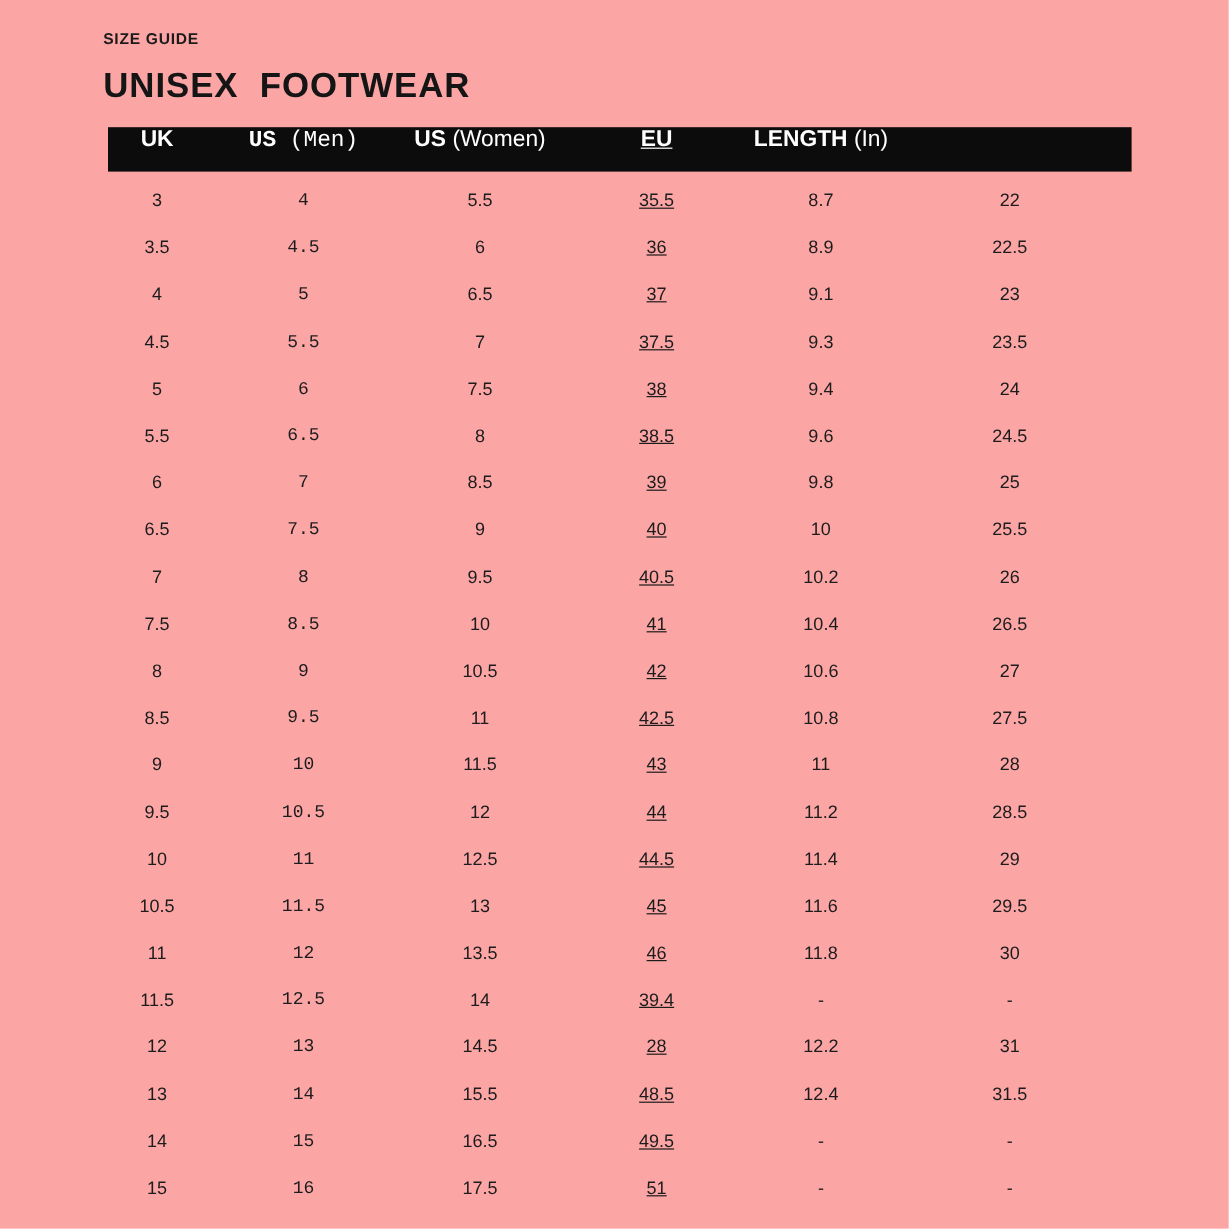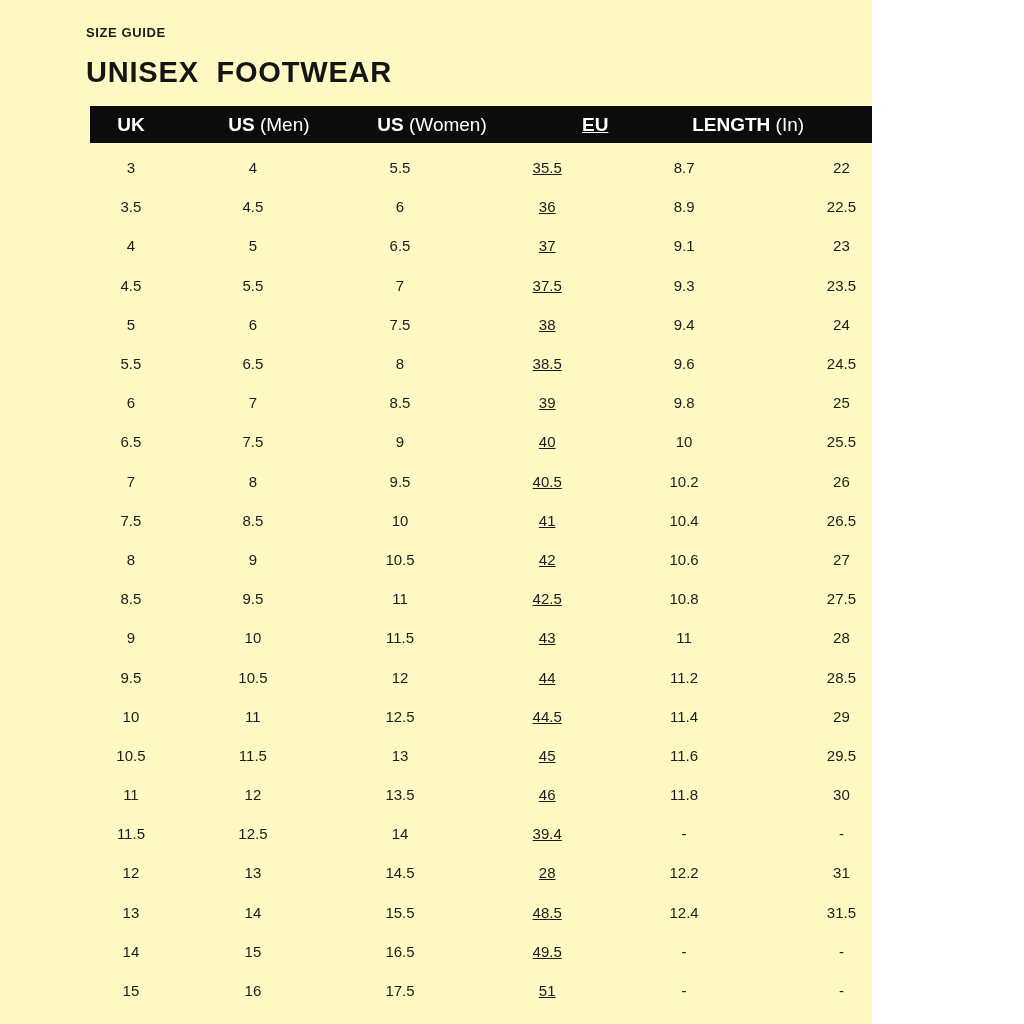--- a/index.html
+++ b/index.html
@@ -4,23 +4,23 @@
 <style>
   html, body {
     margin: 0;
     padding: 0;
     background: #ffffff;
     font-family: "Liberation Sans", sans-serif;
     color: #1b1b1b;
   }
   .page {
     position: relative;
-    width: 872px;
+    width: 1024px;
     height: 1024px;
-    background: #fef9c3;
+    background: #fca5a5;
     overflow: hidden;
   }
   .eyebrow {
     position: absolute;
     left: 86px;
     top: 25px;
     font-size: 13px;
     font-weight: 700;
     letter-spacing: 0.6px;
     color: #1b1b1b;
@@ -37,25 +37,23 @@
     color: #151515;
   }
   .size-table {
     position: absolute;
     left: 90px;
     top: 106px;
     width: 853px;
   }
   .thead {
     display: flex;
-    align-items: center;
     height: 37px;
     background: #0c0c0c;
     color: #ffffff;
-    gap: 16px;
   }
   .hcell {
     text-align: center;
     font-size: 19px;
     white-space: nowrap;
   }
   .hmain { font-weight: 700; }
   .hsub  { font-weight: 400; }
   .tbody {
     padding-top: 5px;
@@ -65,21 +63,21 @@
     align-items: center;
     height: 39.2px;
   }
   .tcell {
     text-align: center;
     font-size: 15px;
     font-weight: 400;
     color: #1c1c1c;
   }
   .col-0 { width: 9.6%; }
-  .col-1 { width: 19%; }
+  .col-1 { width: 19%; font-family: Liberation Mono, monospace; }
   .col-2 { width: 15.5%; }
   .col-3 { width: 19%; text-decoration: underline; }
   .col-4 { width: 13.1%; }
   .col-5 { width: 23.8%; }
 </style>
 </head>
 <body>
 
 <div class="page">
   <div class="eyebrow">SIZE GUIDE</div>

